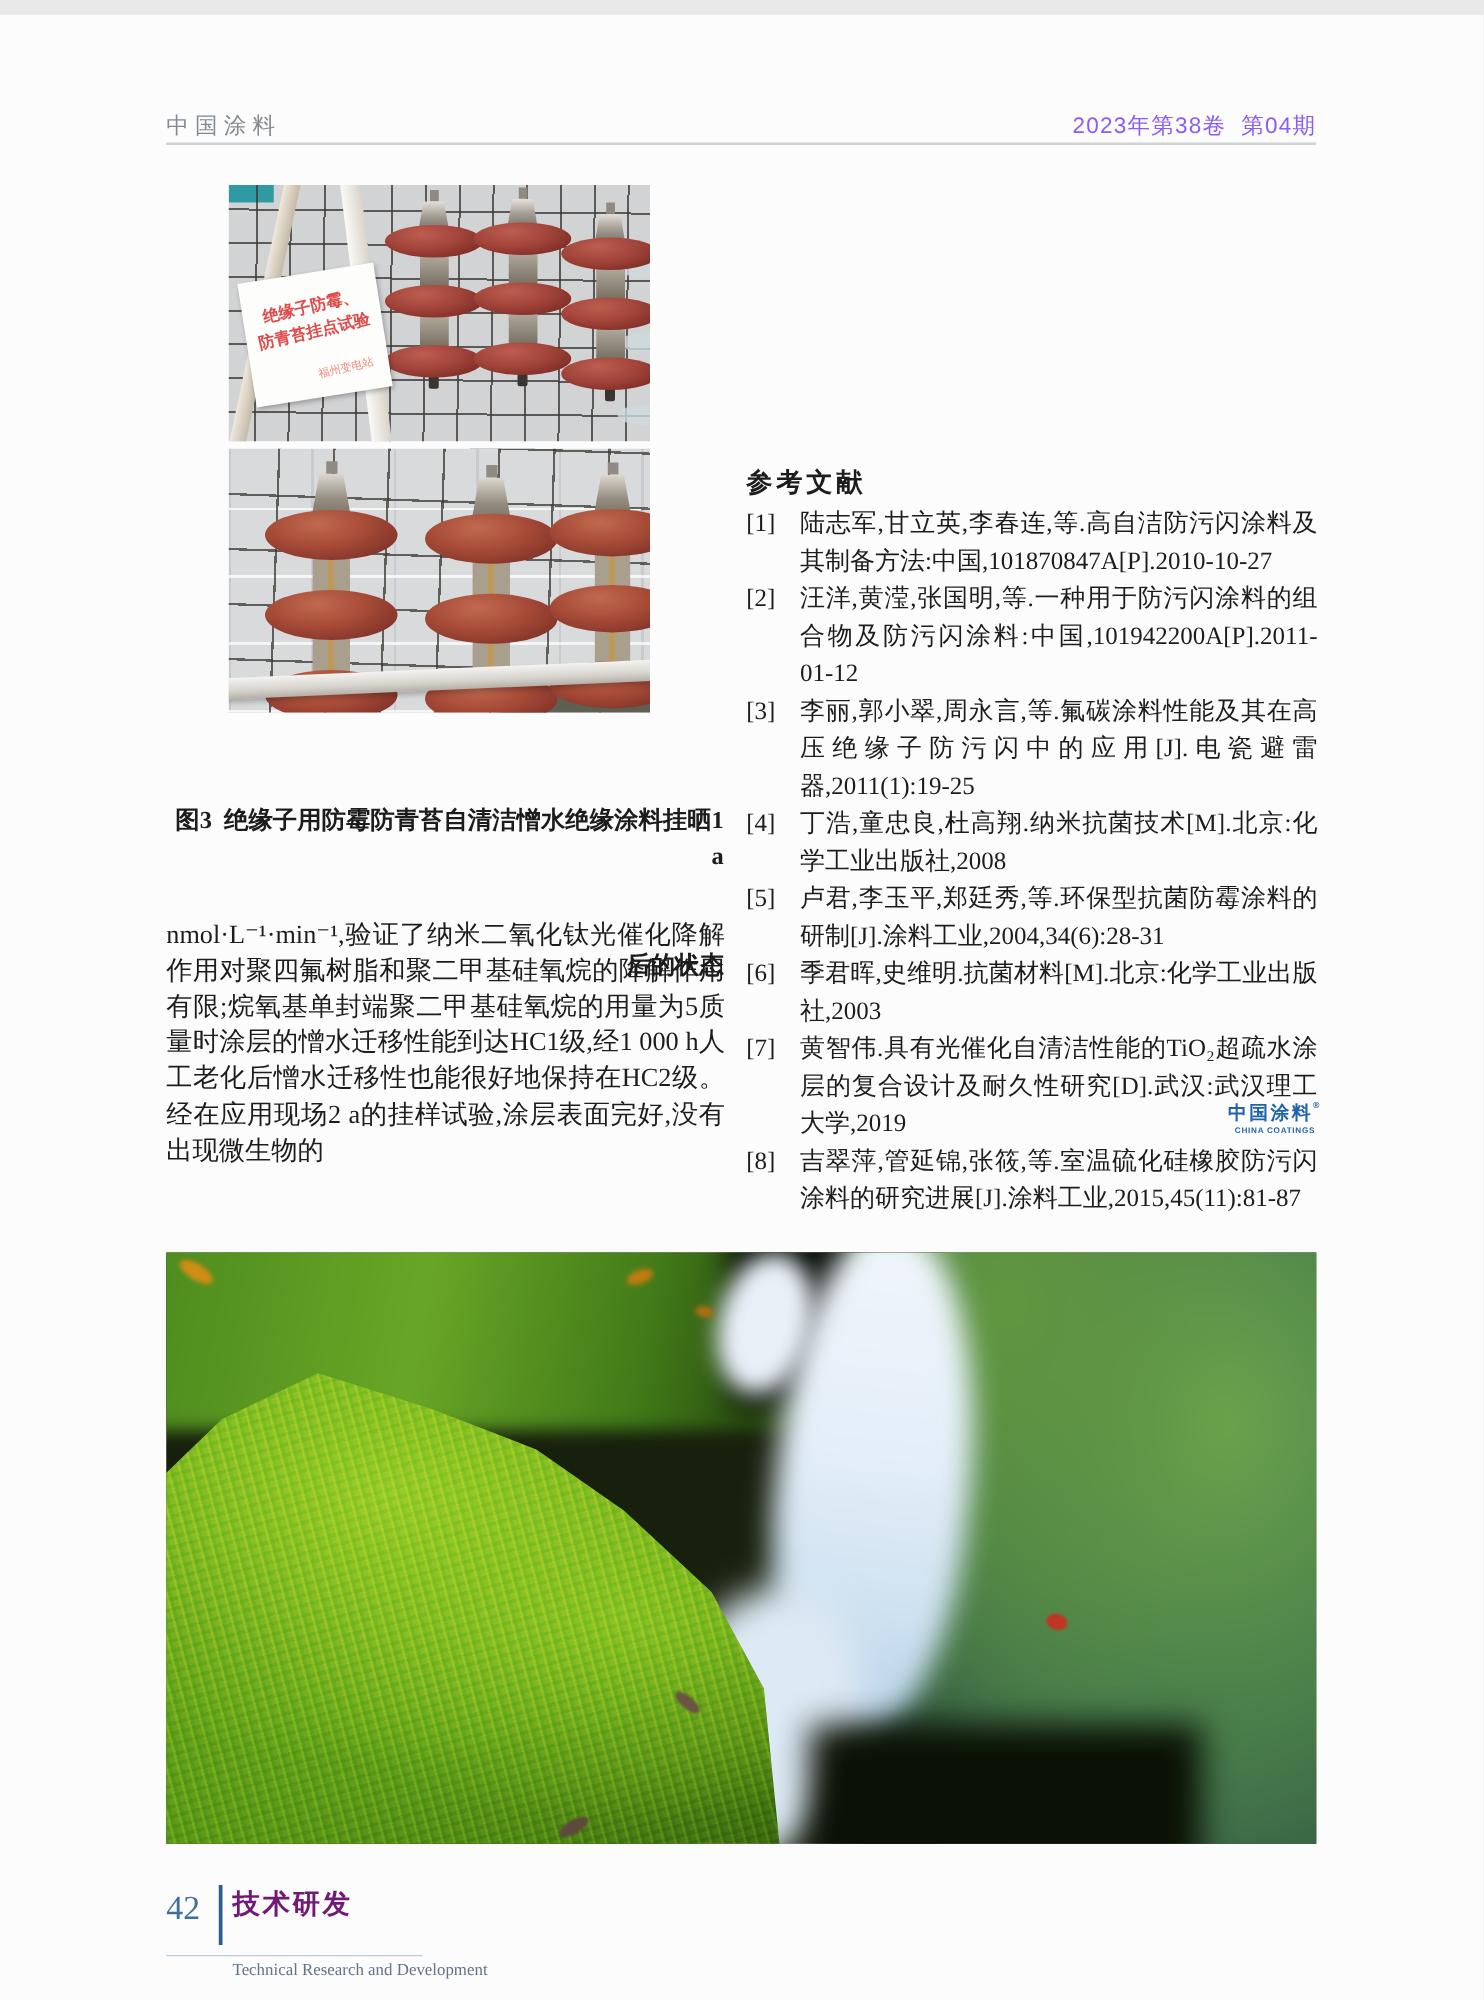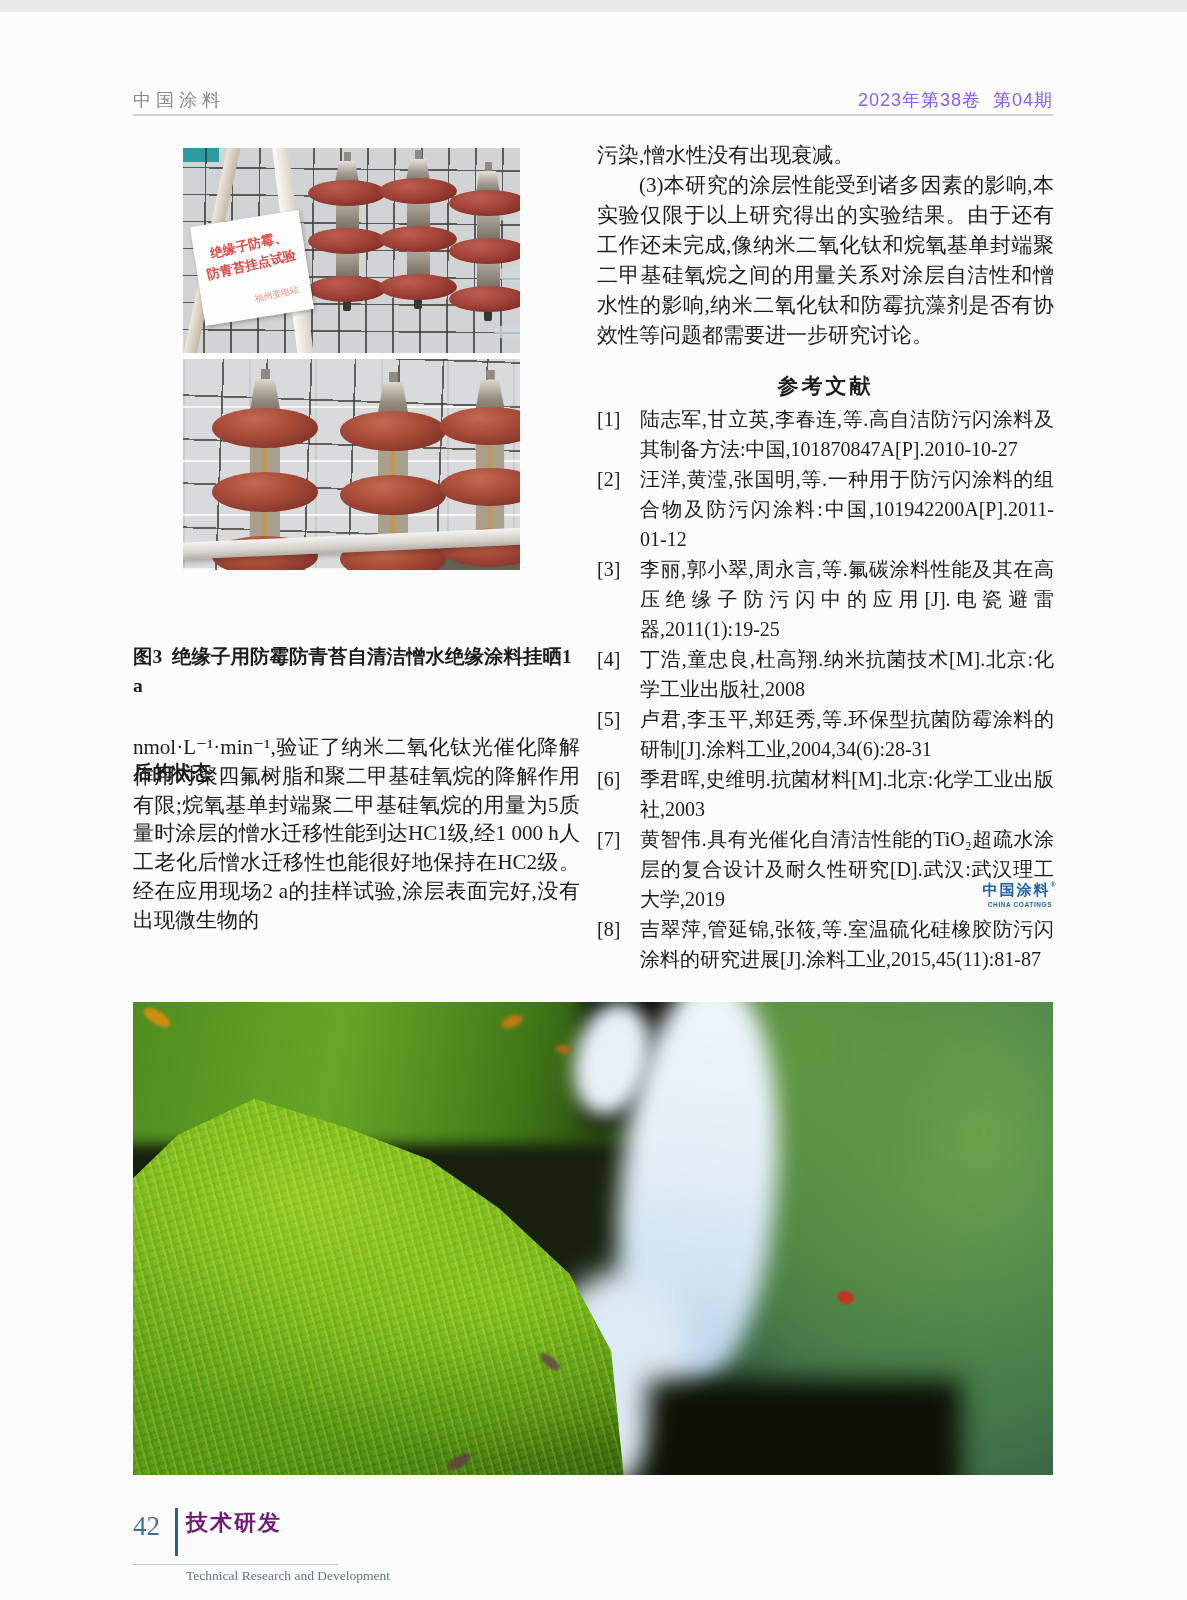--- a/index.html
+++ b/index.html
@@ -66,34 +66,34 @@
            background:radial-gradient(ellipse at 40% 28%, #c16a50 0%, #a84c38 42%, #8b392d 72%, #682a21 100%); }
   .conn2 { width:30px; height:34px; border-radius:4px; z-index:1;
            background:linear-gradient(90deg,#a99f8d 0 38%, #c8963f 48%, #a99f8d 60%),
                       linear-gradient(180deg,#c1b8a7,#8a8071); }
   .pipe { position:absolute; left:-8px; top:176px; width:360px; height:17px; border-radius:9px;
           background:linear-gradient(180deg,#f4f3f0,#d7d4ce 60%,#b4b0a8);
           transform:rotate(-2.5deg); box-shadow:0 3px 4px rgba(0,0,0,.22); z-index:5; }
   .p2-shade { position:absolute; left:215px; top:190px; width:130px; height:28px; background:#5d5f53; filter:blur(4px); }
 
   
-  .cap-cn { position:absolute; left:133px; top:572px; width:446px; text-align:left;
+  .cap-cn { position:absolute; left:133px; top:572px; width:446px; text-align:right;
     font-weight:bold; font-size:19.5px; line-height:29px; white-space:pre-wrap; }
   .cap-en { position:absolute; left:133px; top:630px; width:446px; text-align:center;
     font-family:"Liberation Serif","DejaVu Serif",serif; font-weight:bold; font-size:18.5px; line-height:27px; white-space:pre-wrap; }
 
   
   .body-left { position:absolute; left:133px; top:721px; width:447px;
     font-size:21px; line-height:28.8px; text-align:justify; }
   .rc-text { position:absolute; left:597px; top:128px; width:457px;
     font-size:21px; line-height:30px; text-align:justify; }
   .indent { text-indent:2em; }
 
   
-  .refs-title { position:absolute; left:597px; top:360px; width:457px; text-align:center;
+  .refs-title { position:absolute; left:597px; top:360px; width:457px; 
     font-weight:bold; font-size:21px; letter-spacing:3px; }
   .refs { position:absolute; left:597px; top:392px; width:457px; font-size:20px; line-height:30px; }
   .ref { position:relative; padding-left:43px; text-align:justify; }
   .ref-num { position:absolute; left:0; top:0; }
 
   
   .logo { position:absolute; left:980px; top:869px; width:80px; text-align:center;
     font-family:"Liberation Sans","DejaVu Sans",sans-serif; color:#1f63ae; }
   .logo-cn { font-size:15px; font-weight:bold; letter-spacing:2px; white-space:nowrap; }
   .logo-reg { font-size:7px; vertical-align:top; }
@@ -238,24 +238,20 @@
     <div class="pipe"></div>
   </div>
 
   <div class="cap-cn">
     <div>图3  绝缘子用防霉防青苔自清洁憎水绝缘涂料挂晒1 a</div>
     <div>后的状态</div>
   </div>
 
   <p class="body-left">nmol·L⁻¹·min⁻¹,验证了纳米二氧化钛光催化降解作用对聚四氟树脂和聚二甲基硅氧烷的降解作用有限;烷氧基单封端聚二甲基硅氧烷的用量为5质量时涂层的憎水迁移性能到达HC1级,经1 000 h人工老化后憎水迁移性也能很好地保持在HC2级。经在应用现场2 a的挂样试验,涂层表面完好,没有出现微生物的</p>
 
-  <div class="rc-text">
-    <p>污染,憎水性没有出现衰减。</p>
-    <p class="indent">(3)本研究的涂层性能受到诸多因素的影响,本实验仅限于以上研究得出的实验结果。由于还有工作还未完成,像纳米二氧化钛和烷氧基单封端聚二甲基硅氧烷之间的用量关系对涂层自洁性和憎水性的影响,纳米二氧化钛和防霉抗藻剂是否有协效性等问题都需要进一步研究讨论。</p>
-  </div>
 
   <div class="refs-title">参考文献</div>
   <div class="refs">
     <div class="ref">
       <span class="ref-num">[1]</span>
       <span>陆志军,甘立英,李春连,等.高自洁防污闪涂料及其制备方法:中国,101870847A[P].2010-10-27</span>
     </div>
     <div class="ref">
       <span class="ref-num">[2]</span>
       <span>汪洋,黄滢,张国明,等.一种用于防污闪涂料的组合物及防污闪涂料:中国,101942200A[P].2011-01-12</span>

